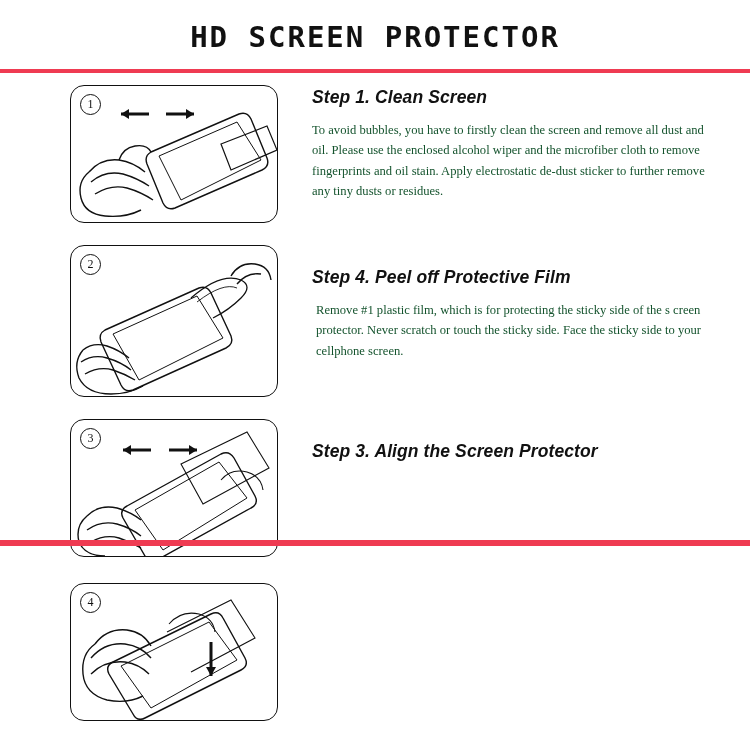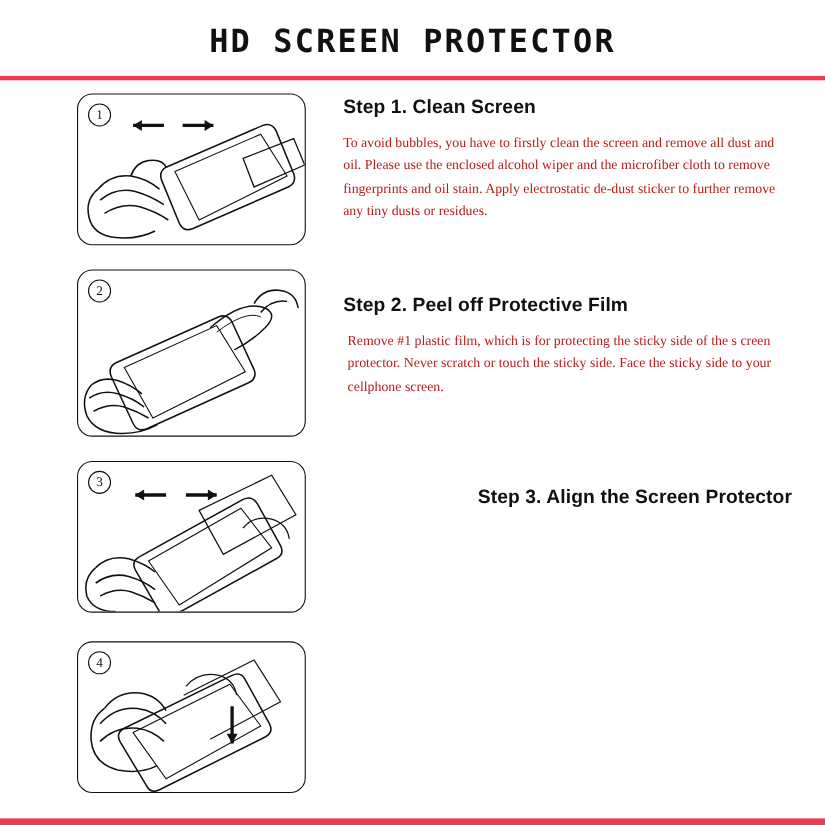--- a/index.html
+++ b/index.html
@@ -10,21 +10,21 @@
     width: 750px;
     height: 750px;
     background: #ffffff;
     font-family: "Liberation Sans", sans-serif;
     color: #1a1a1a;
     overflow: hidden;
   }
   .page {
     position: relative;
     width: 750px;
-    height: 750px;
+    height: 546px;
     box-sizing: border-box;
   }
 
   
   .header {
     padding-top: 18px;
     text-align: center;
   }
   .title-line {
     font-family: "DejaVu Sans Mono", monospace;
@@ -96,32 +96,33 @@
     padding-right: 18px;
     box-sizing: border-box;
   }
   .step-title {
     font-family: "Liberation Sans", sans-serif;
     font-weight: bold;
     font-size: 17.5px;
     color: #111111;
     margin: 0 0 12px 0;
     letter-spacing: 0.1px;
+    font-style: italic;
   }
   .step-body {
     font-family: "Liberation Serif", serif;
     font-size: 12.6px;
     line-height: 1.62;
-    color: #b91c1c;
+    color: #14532d;
     margin: 0;
     text-align: left;
   }
   .step-row.s1 .step-title { margin-top: 2px; }
   .step-row.s2 .step-title { margin-top: 22px; }
-  .step-row.s3 .step-title { margin-top: 22px; text-align: right; }
+  .step-row.s3 .step-title { margin-top: 22px; }
   .step-row.s4 .step-title { margin-top: 22px; }
 
   .step-row.s2 .step-body,
   .step-row.s3 .step-body,
   .step-row.s4 .step-body { padding-left: 4px; }
 
   .footer-rule {
     position: absolute;
     left: 0;
     bottom: 0;
@@ -185,21 +186,21 @@
           <path d="M160 30 Q168 16 184 18 Q198 20 200 34"></path>
           <path d="M166 38 Q176 26 190 28"></path>
 
           <path d="M12 104 Q22 96 36 100 Q48 104 58 112"></path>
           <path d="M10 116 Q22 108 36 112 Q50 116 60 124"></path>
           <path d="M14 128 Q28 120 42 124 Q54 128 64 134"></path>
           <path d="M12 104 Q2 116 8 132 Q16 148 40 148 Q58 148 72 140"></path>
         </svg>
       </div>
       <div class="step-text">
-        <h2 class="step-title">Step 2. Peel off Protective Film</h2>
+        <h2 class="step-title">Step 4. Peel off Protective Film</h2>
         <p class="step-body">Remove #1 plastic film, which is for protecting the sticky side of the s creen protector. Never scratch or touch the sticky side. Face the sticky side to your cellphone screen.</p>
       </div>
     </div>
 
     <div class="step-row s3">
       <div class="fig">
         <div class="badge">3</div>
         <svg width="208" height="138" viewBox="0 0 208 138" fill="none" stroke="#111" stroke-width="1.4">
 
           <path d="M80 30 L52 30" stroke-width="3"></path>

